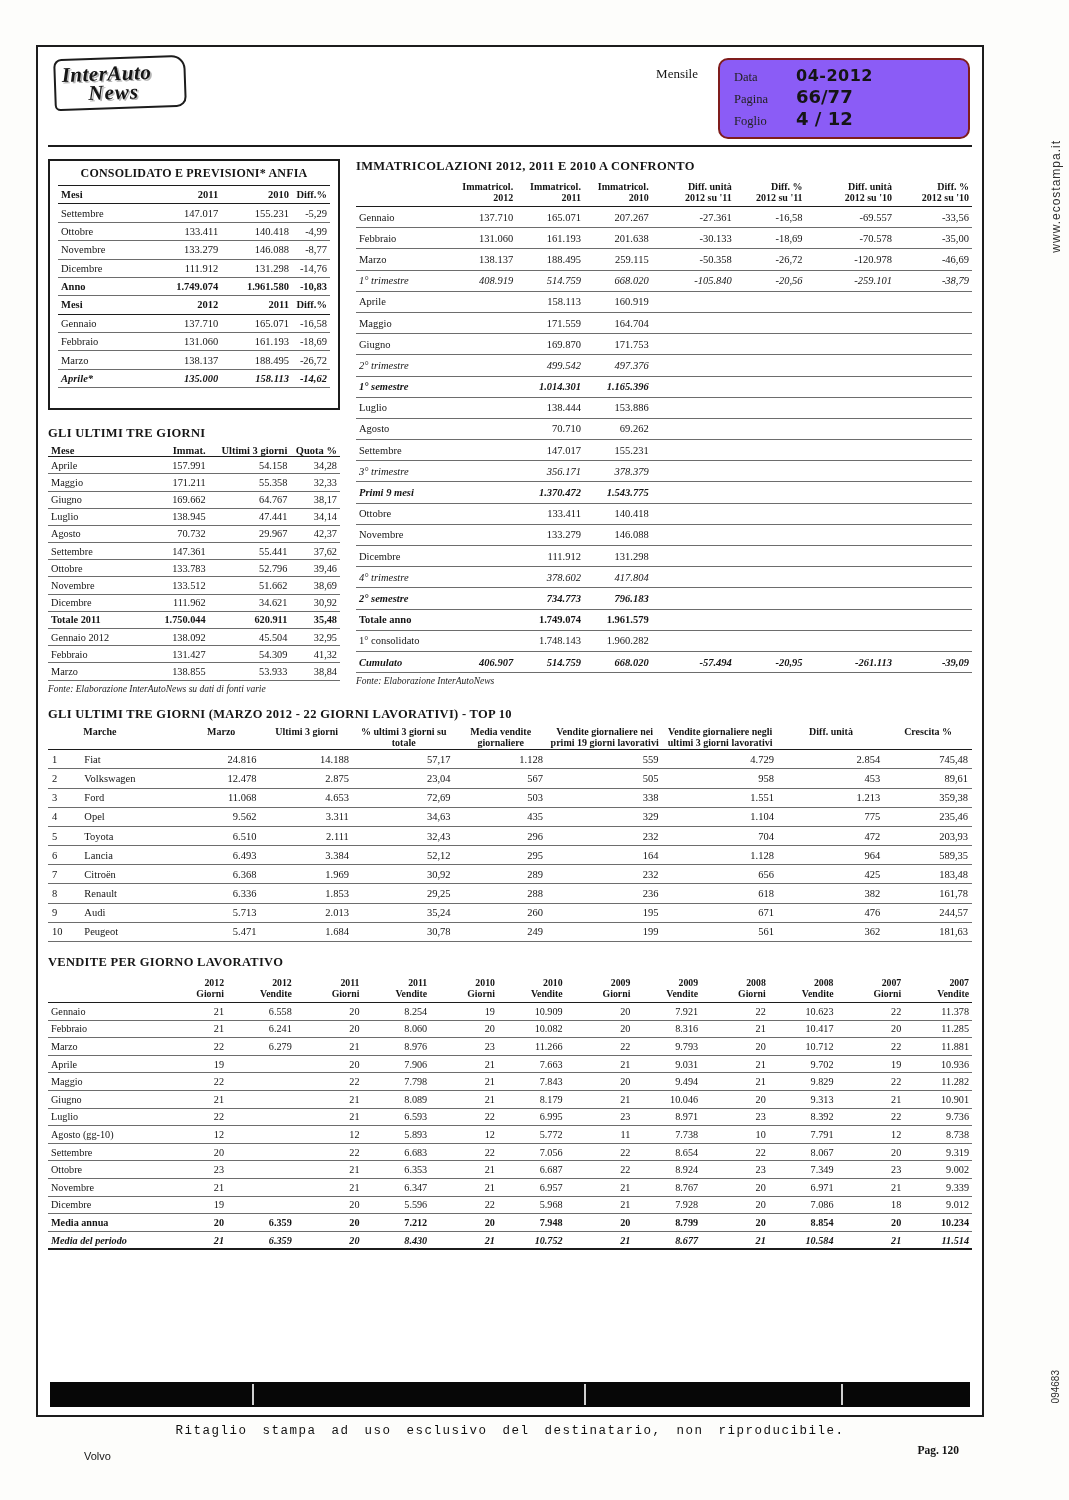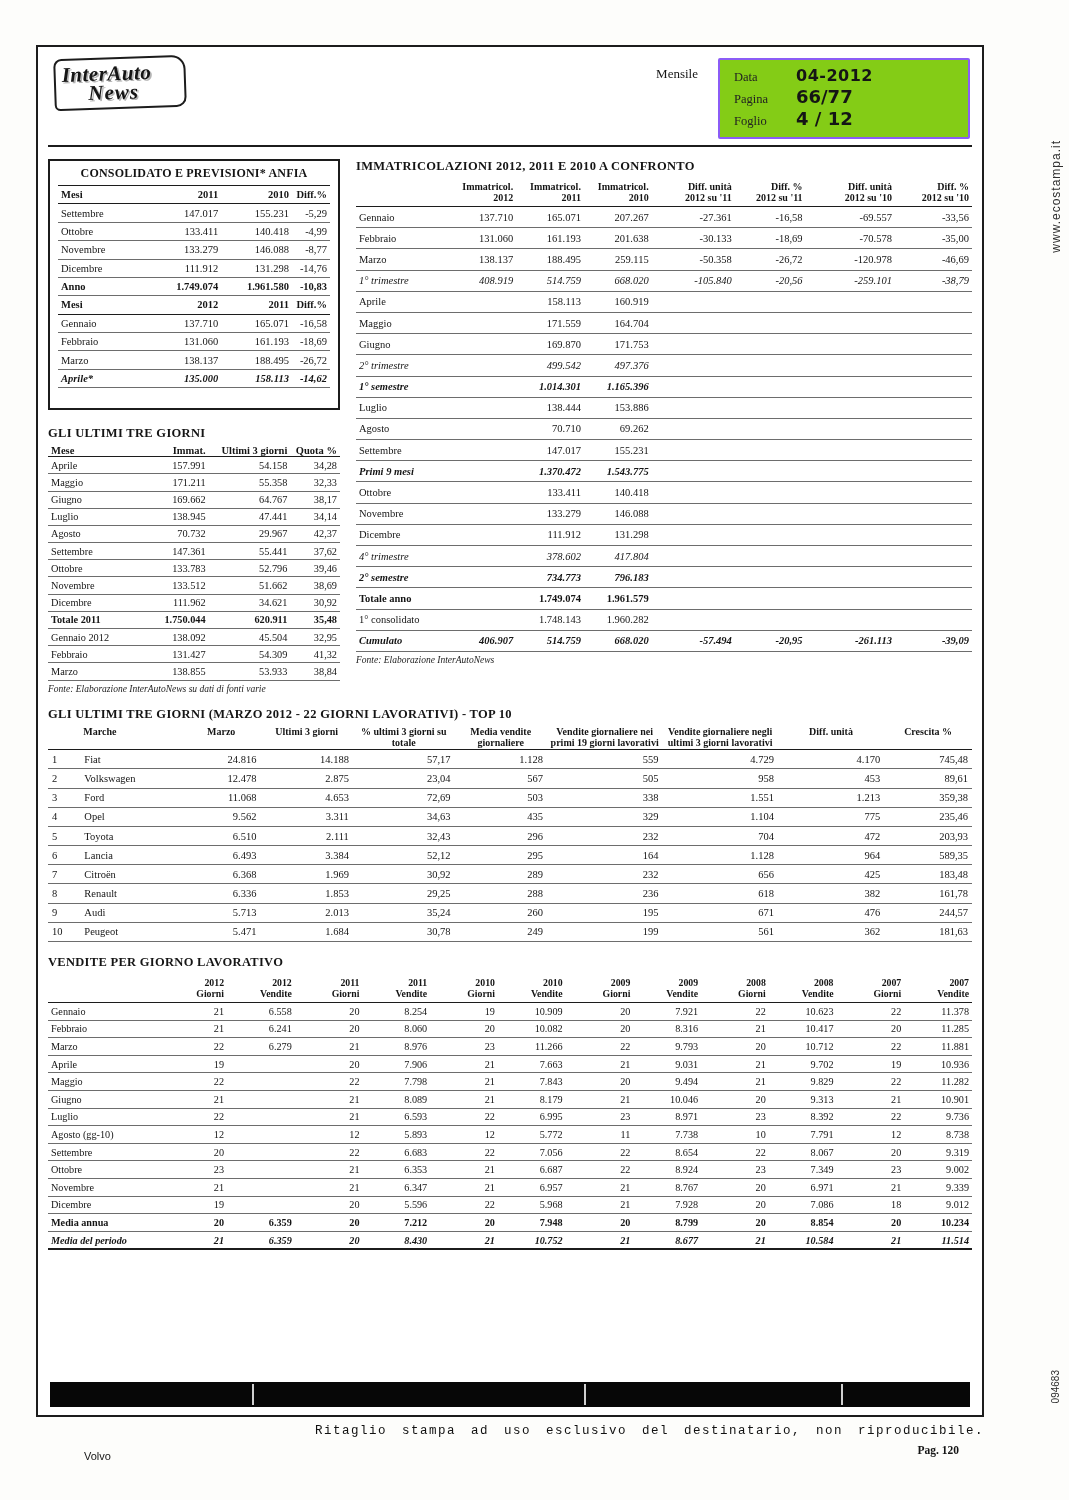--- a/index.html
+++ b/index.html
@@ -16,21 +16,21 @@
   .header { display:flex; justify-content:space-between; align-items:flex-start;
             padding:8px 2px 6px 6px; border-bottom:2px solid #1c1c1c; min-height:84px; }
   .logo { width:132px; transform:rotate(-2deg); margin-top:2px; padding:2px 6px;
           border:2px solid #1c1c1c; border-radius:8px 14px 10px 6px; }
   .logo-l1 { font-size:21px; font-weight:bold; font-style:italic; letter-spacing:.5px;
              text-shadow:1.5px 1.5px 0 #b5b5b5; white-space:nowrap; }
   .logo-l2 { font-size:21px; font-weight:bold; font-style:italic; letter-spacing:1px;
              margin-top:-6px; padding-left:26px; text-shadow:1.5px 1.5px 0 #b5b5b5; }
   .header-right { display:flex; align-items:flex-start; gap:20px; margin-top:3px; }
   .mensile { font-size:13px; margin-top:8px; }
-  .meta-box { border:2px solid #8b5cf6; border-radius:2px; padding:5px 14px 7px; width:252px; background:#84cc16; }
+  .meta-box { border:2px solid #7f1d1d; border-radius:10px; padding:5px 14px 7px; width:252px; background:#8b5cf6; }
   .meta-row { display:flex; align-items:baseline; margin:1px 0; }
   .meta-label { font-size:12.5px; width:62px; color:#222; }
   .meta-value { font-size:18px; font-weight:bold; font-family:"DejaVu Sans","Liberation Sans",sans-serif; }
   .mv-lg { font-size:16px; letter-spacing:.5px; }
 
   
   .sec-title { font-weight:bold; font-size:12.5px; letter-spacing:.3px; margin-bottom:4px; white-space:nowrap; }
   .fonte { font-size:9.5px; font-style:italic; margin-top:3px; color:#222; }
 
   
@@ -70,21 +70,21 @@
   .t-vendite th:first-child { text-align:left; }
   .t-vendite td { padding:2.8px 3px; font-size:10.2px; }
   .t-vendite tbody tr:last-child td { border-bottom:2.5px solid #1c1c1c; }
   .t-vendite tr.bold td { border-top:1.6px solid #1c1c1c; }
 
   
   .black-bar { margin:14px 2px 8px; height:25px; background:#070707; position:relative; margin-top:auto; }
   .black-bar .gap { position:absolute; top:2px; bottom:2px; width:2px; background:#f2f2f2; opacity:.85; }
 
   
-  .disclaimer { position:absolute; left:36px; width:948px; top:1424px; text-align:right;
+  .disclaimer { position:absolute; left:36px; width:948px; top:1424px; text-align:center;
                 font-family:"Liberation Mono","DejaVu Sans Mono",monospace; font-size:12.5px;
                 letter-spacing:1.5px; word-spacing:6px; color:#111; }
   .client-name { position:absolute; left:84px; top:1450px; font-size:11px; font-family:"Liberation Sans",sans-serif; }
   .page-ref { position:absolute; right:110px; top:1444px; font-size:11.5px; font-weight:bold; }
 
   
   .ecostampa { position:absolute; right:6px; top:140px; writing-mode:vertical-rl; transform:rotate(180deg);
                font-size:12px; color:#2e2e2e; font-family:"Liberation Sans",sans-serif; letter-spacing:1px; }
   .code-vertical { position:absolute; right:8px; top:1370px; writing-mode:vertical-rl; transform:rotate(180deg);
                    font-size:10px; color:#2e2e2e; font-family:"Liberation Sans",sans-serif; }
@@ -452,20 +452,30 @@
               <tr>
                 <td>Settembre</td>
                 <td></td>
                 <td>147.017</td>
                 <td>155.231</td>
                 <td></td>
                 <td></td>
                 <td></td>
                 <td></td>
               </tr>
+              <tr class="italic">
+                <td>3° trimestre</td>
+                <td></td>
+                <td>356.171</td>
+                <td>378.379</td>
+                <td></td>
+                <td></td>
+                <td></td>
+                <td></td>
+              </tr>
               <tr class="bolditalic">
                 <td>Primi 9 mesi</td>
                 <td></td>
                 <td>1.370.472</td>
                 <td>1.543.775</td>
                 <td></td>
                 <td></td>
                 <td></td>
                 <td></td>
               </tr>
@@ -587,21 +597,21 @@
           <tbody>
             <tr>
               <td>1</td>
               <td>Fiat</td>
               <td>24.816</td>
               <td>14.188</td>
               <td>57,17</td>
               <td>1.128</td>
               <td>559</td>
               <td>4.729</td>
-              <td>4.170</td>
+              <td>2.854</td>
               <td>745,48</td>
             </tr>
             <tr>
               <td>2</td>
               <td>Volkswagen</td>
               <td>12.478</td>
               <td>2.875</td>
               <td>23,04</td>
               <td>567</td>
               <td>505</td>

